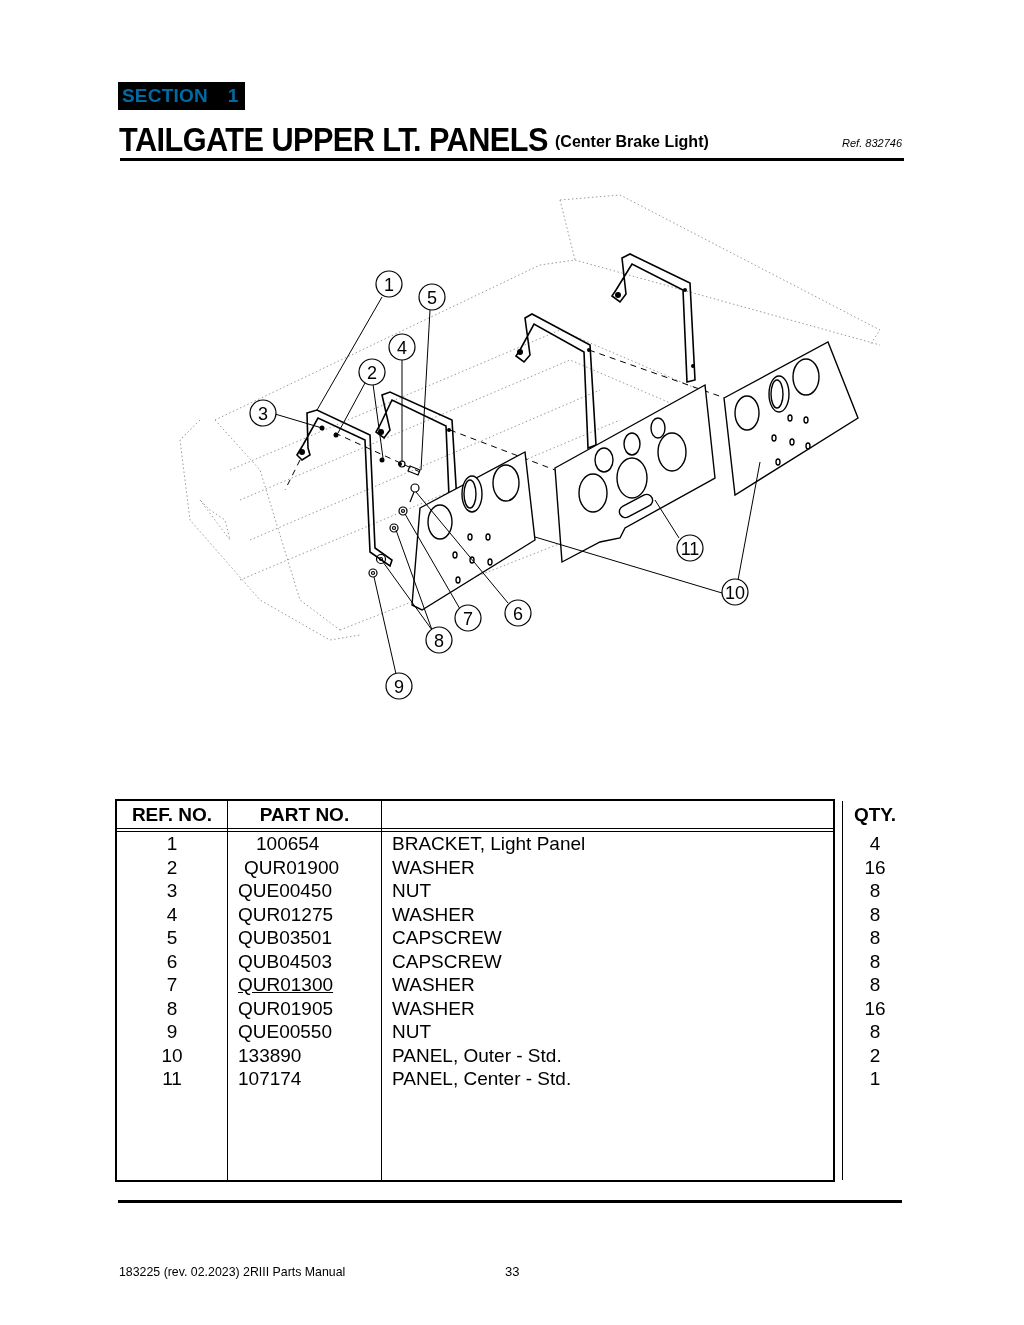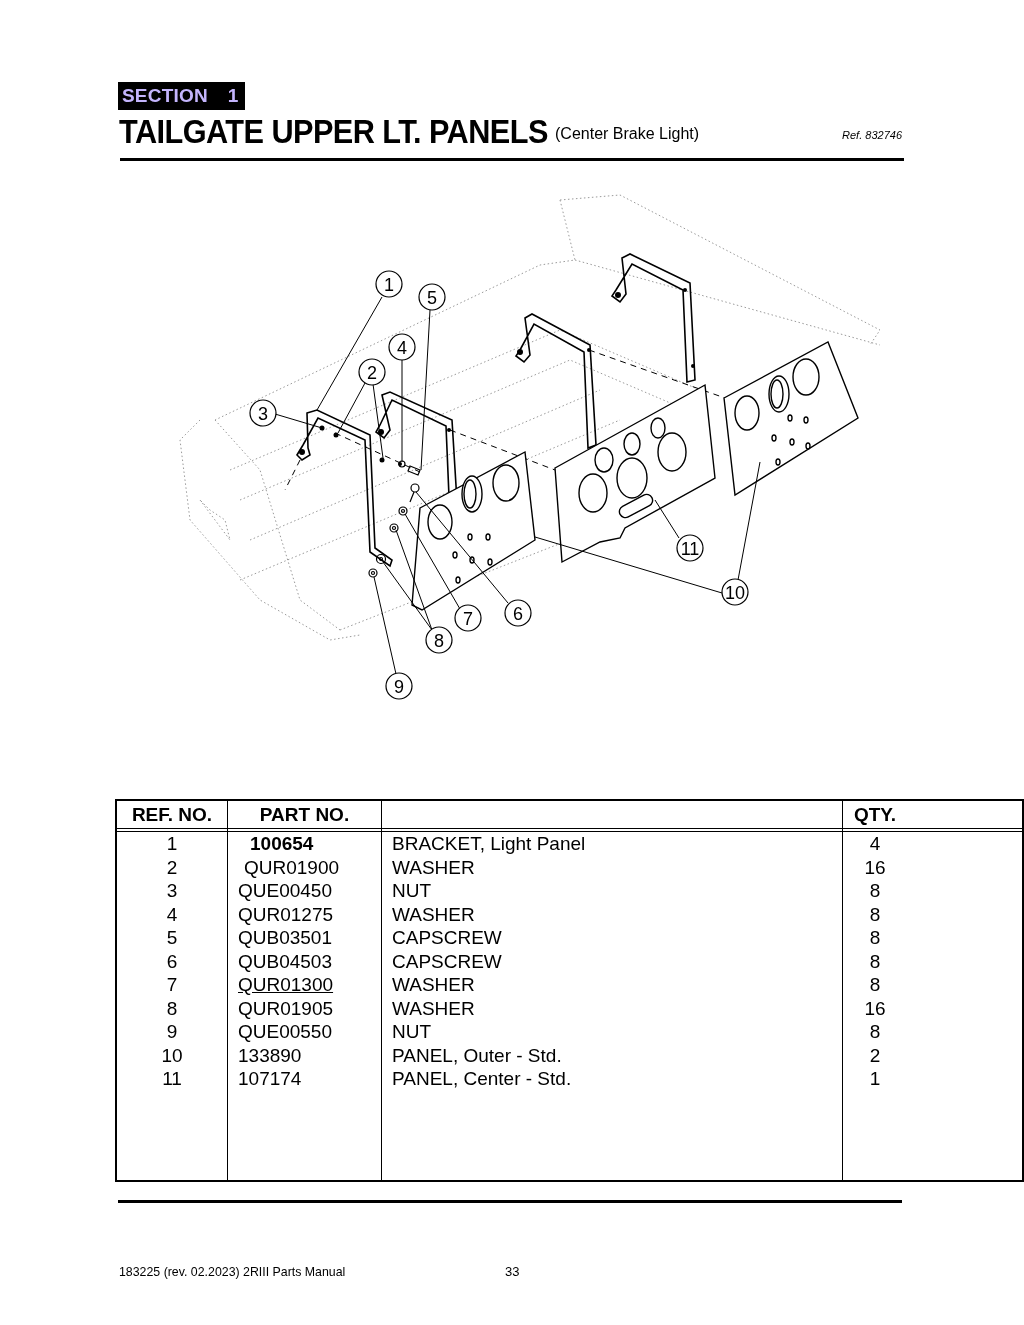--- a/index.html
+++ b/index.html
@@ -1,27 +1,27 @@
 <!DOCTYPE html>
 <html><head>
 <meta charset="utf-8">
 <style>
   html, body { margin: 0; padding: 0; background: #ffffff; }
   body { width: 1024px; height: 1325px; position: relative; overflow: hidden; font-family: "Liberation Sans", sans-serif; color: #000; }
-  .section-badge { position: absolute; left: 118px; top: 82px; height: 28px; background: #000; color: #c4b5fd; font-weight: bold; font-size: 19px; line-height: 28px; padding: 0 6px 0 4px; letter-spacing: 0.2px; }
+  .section-badge { position: absolute; left: 118px; top: 82px; height: 28px; background: #000; color: #0369a1; font-weight: bold; font-size: 19px; line-height: 28px; padding: 0 6px 0 4px; letter-spacing: 0.2px; }
   .section-badge .num { margin-left: 20px; }
-  .title-row { position: absolute; left: 119px; top: 112px; width: 785px; height: 40px; }
+  .title-row { position: absolute; left: 119px; top: 120px; width: 785px; height: 40px; }
   .title-main { position: absolute; left: 0; top: 0; font-weight: bold; font-size: 33px; line-height: 40px; letter-spacing: -0.6px; transform: scaleX(0.93); transform-origin: left; white-space: nowrap; }
-  .title-sub { position: absolute; left: 436px; top: 12px; font-weight: normal; font-size: 16px; line-height: 20px; white-space: nowrap; }
+  .title-sub { position: absolute; left: 436px; top: 12px; font-weight: bold; font-size: 16px; line-height: 20px; white-space: nowrap; }
   .title-ref { position: absolute; right: 2px; top: 16px; font-style: italic; font-size: 11px; line-height: 14px; white-space: nowrap; }
   .rule-top { position: absolute; left: 120px; top: 158px; width: 784px; height: 3px; background: #000; }
   .diagram { position: absolute; left: 160px; top: 180px; width: 720px; height: 540px; }
   .callout circle { fill: #fff; stroke: #000; stroke-width: 1.2; }
   .callout text { font-family: "Liberation Sans", sans-serif; font-size: 18px; text-anchor: middle; dominant-baseline: central; }
-  .parts-table { position: absolute; left: 115px; top: 799px; width: 909px; height: 383px; border: 2.5px solid #000; box-sizing: border-box; }
+  .parts-table { position: absolute; left: 115px; top: 799px; width: 720px; height: 383px; border: 2.5px solid #000; box-sizing: border-box; }
   .col { position: absolute; top: 0; bottom: 0; border-left: 1.5px solid #000; }
   .thead { position: absolute; left: 0; right: 0; top: 0; height: 27px; border-bottom: 4px double #000; }
   .th { position: absolute; top: 0; height: 27px; line-height: 28px; font-weight: bold; font-size: 19px; text-align: center; }
   .tbody { position: absolute; left: 0; right: 0; top: 31px; }
   .tr { position: relative; height: 23.5px; font-size: 19px; line-height: 23.5px; }
   .td { position: absolute; top: 0; white-space: nowrap; }
   .rule-bottom { position: absolute; left: 118px; top: 1200px; width: 784px; height: 3px; background: #000; }
   .footer-left { position: absolute; left: 119px; top: 1264px; font-size: 13px; line-height: 16px; transform: scaleX(0.95); transform-origin: left; white-space: nowrap; }
   .footer-page { position: absolute; left: 505px; top: 1264px; font-size: 13px; line-height: 16px; }
 </style>
@@ -207,21 +207,21 @@
 
   <div class="thead">
     <div class="th" style="left:0;width:110px;">REF. NO.</div>
     <div class="th" style="left:111px;width:153px;">PART NO.</div>
     <div class="th" style="left:726px;width:64px;">QTY.</div>
   </div>
 
   <div class="tbody">
     <div class="tr">
       <span class="td" style="left:0;width:110px;text-align:center;">1</span>
-      <span class="td" style="left:133px;font-weight:bold;">100654</span>
+      <span class="td" style="left:139px;">100654</span>
       <span class="td" style="left:275px;">BRACKET, Light Panel</span>
       <span class="td" style="left:726px;width:64px;text-align:center;">4</span>
     </div>
     <div class="tr">
       <span class="td" style="left:0;width:110px;text-align:center;">2</span>
       <span class="td" style="left:127px;">QUR01900</span>
       <span class="td" style="left:275px;">WASHER</span>
       <span class="td" style="left:726px;width:64px;text-align:center;">16</span>
     </div>
     <div class="tr">

